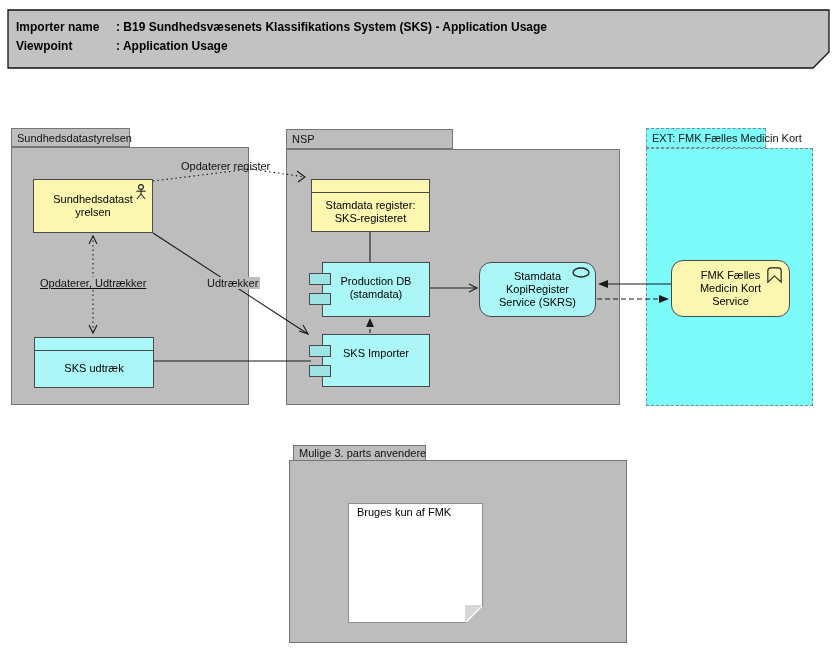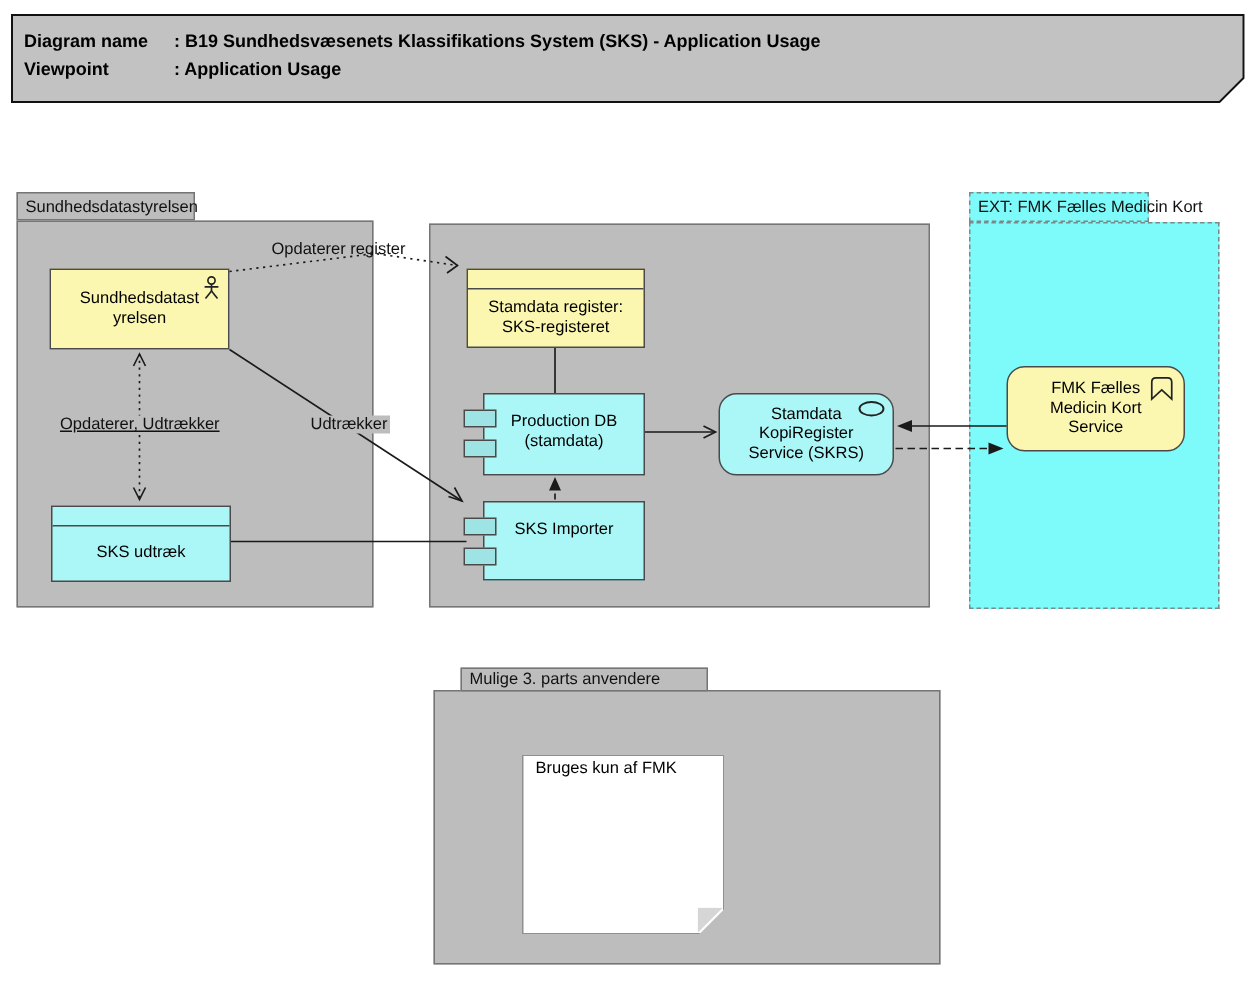--- a/index.html
+++ b/index.html
@@ -48,38 +48,39 @@
 </head>
 <body>
 
 <div id="canvas">
 
   <svg id="header-shape" width="837" height="75">
     <polygon points="8,10 829,10 829,52 813,68 8,68" fill="#c2c2c2" stroke="#111" stroke-width="1.3"></polygon>
   </svg>
   <div id="header-text">
     <div class="hrow">
-      <span class="hlabel">Diagram name</span>
+      <span class="hlabel">Importer name</span>
       <span>: B19 Sundhedsvæsenets Klassifikations System (SKS) - Application Usage</span>
     </div>
     <div class="hrow">
       <span class="hlabel">Viewpoint</span>
       <span>: Application Usage</span>
     </div>
   </div>
 
   <div class="gtab" style="left:11px;top:128px;width:119px;height:19px;">Sundhedsdatastyrelsen</div>
   <div class="gbody" style="left:11px;top:147px;width:238px;height:258px;"></div>
 
+  <div class="gtab" style="left:286px;top:129px;width:167px;height:20px;">NSP</div>
   <div class="gbody" style="left:286px;top:149px;width:334px;height:256px;"></div>
 
   <div class="gtab ext-style" style="left:646px;top:128px;width:120px;height:20px;overflow:visible;">EXT: FMK Fælles Medicin Kort</div>
   <div class="gbody ext-style" style="left:646px;top:148px;width:167px;height:258px;"></div>
 
-  <div class="gtab" style="left:307px;top:445px;width:165px;height:16px;line-height:13px;">Mulige 3. parts anvendere</div>
+  <div class="gtab" style="left:293px;top:445px;width:133px;height:16px;line-height:13px;">Mulige 3. parts anvendere</div>
   <div class="gbody" style="left:289px;top:460px;width:338px;height:183px;"></div>
 
   <div class="node yellow" style="left:33px;top:179px;width:120px;height:54px;">
     <span class="w84">Sundhedsdatastyrelsen</span>
     <svg class="node-icon" width="12" height="16" viewBox="0 0 12 16">
       <circle cx="6" cy="3" r="2.4" fill="none" stroke="#222" stroke-width="1.1"></circle>
       <line x1="6" y1="5.4" x2="6" y2="10" stroke="#222" stroke-width="1.1"></line>
       <line x1="1.4" y1="7.2" x2="10.6" y2="7.2" stroke="#222" stroke-width="1.1"></line>
       <line x1="6" y1="10" x2="2" y2="15" stroke="#222" stroke-width="1.1"></line>
       <line x1="6" y1="10" x2="10" y2="15" stroke="#222" stroke-width="1.1"></line>
@@ -108,21 +109,21 @@
     <span class="w100">SKS Importer</span>
   </div>
 
   <div class="node cyanel svc" style="left:479px;top:262px;width:117px;height:55px;">
     <span class="w92">Stamdata KopiRegister Service (SKRS)</span>
     <svg class="node-icon" width="18" height="11" viewBox="0 0 18 11">
       <ellipse cx="9" cy="5.5" rx="8" ry="4.5" fill="none" stroke="#222" stroke-width="1.3"></ellipse>
     </svg>
   </div>
 
-  <div class="node yellow svc" style="left:671px;top:244px;width:119px;height:57px;">
+  <div class="node yellow svc" style="left:671px;top:260px;width:119px;height:57px;">
     <span class="w80">FMK Fælles Medicin Kort Service</span>
     <svg class="node-icon" width="19" height="19" viewBox="0 0 20 20">
       <path d="M3,18 L3,6 Q3,3 6,3 L14,3 Q17,3 17,6 L17,18 L10,11.5 Z" fill="none" stroke="#222" stroke-width="1.2"></path>
     </svg>
   </div>
 
   <div id="note">
     <span>Bruges kun af FMK</span>
     <div class="fold"></div>
   </div>

